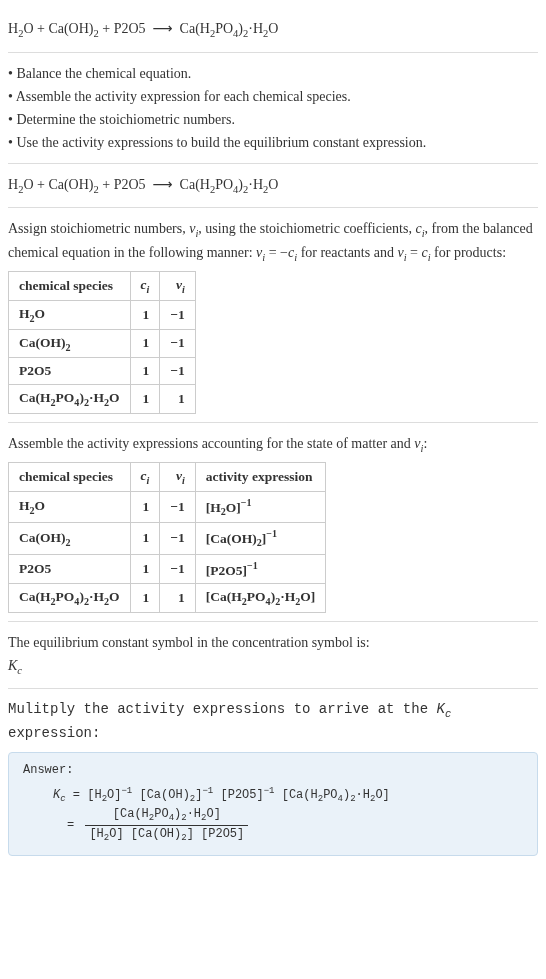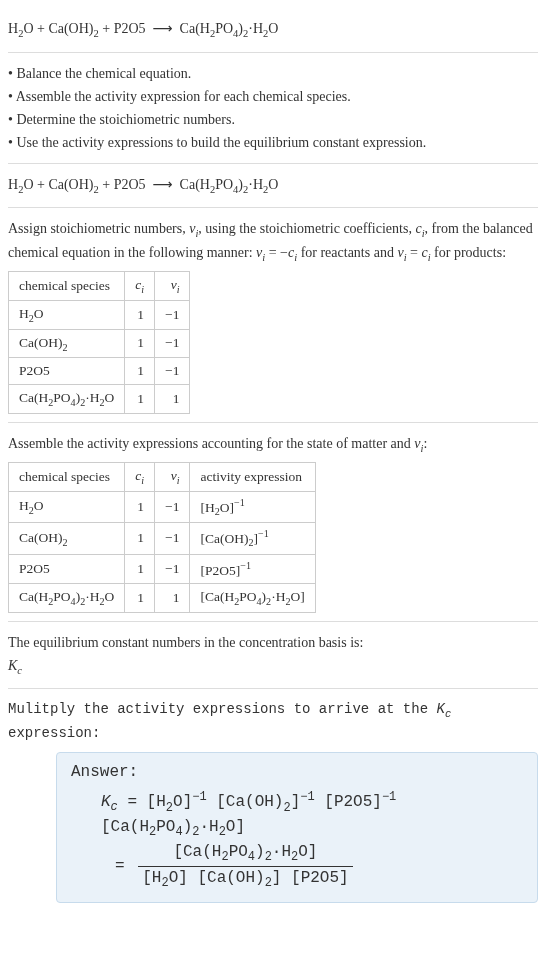--- a/index.html
+++ b/index.html
@@ -20,32 +20,31 @@
   sub { font-size: 0.75em; }
   sup { font-size: 0.75em; }
   table {
     border-collapse: collapse;
     margin-top: 6px;
   }
   th, td {
     border: 1px solid #ccc;
     padding: 5px 10px;
     text-align: left;
-    font-weight: normal;
+    font-weight: bold;
     font-size: 13.5px;
   }
   .center { text-align: right; }
   .answer-box {
     background: #eaf2f9;
     border: 1px solid #c7dbec;
     border-radius: 4px;
     padding: 10px 14px;
     margin-top: 8px;
-    font-size: 16px;
-    margin-left: 48px;
+    font-size: 12px;
   }
   .answer-label { margin-bottom: 8px; }
   .kc-block { margin-left: 30px; line-height: 1.4; }
   .frac {
     display: inline-block;
     vertical-align: middle;
     text-align: center;
   }
   .frac .num {
     display: block;
@@ -141,21 +140,21 @@
       <td>Ca(H<sub>2</sub>PO<sub>4</sub>)<sub>2</sub>·H<sub>2</sub>O</td>
       <td class="center">1</td>
       <td class="center">1</td>
       <td>[Ca(H<sub>2</sub>PO<sub>4</sub>)<sub>2</sub>·H<sub>2</sub>O]</td>
     </tr>
   </tbody>
     </table>
 </div>
 
 <div class="section">
-  <div class="line">The equilibrium constant numbers in the concentration basis is:</div>
+  <div class="line">The equilibrium constant symbol in the concentration symbol is:</div>
   <div class="line"><i>K<sub>c</sub></i></div>
 </div>
 
 <div class="section" style="border-bottom:none;">
   <div class="line">Mulitply the activity expressions to arrive at the <i>K<sub>c</sub></i> expression:</div>
   <div class="answer-box">
     <div class="answer-label">Answer:</div>
     <div class="kc-block">
       <div><i>K<sub>c</sub></i> = [H<sub>2</sub>O]<sup>−1</sup> [Ca(OH)<sub>2</sub>]<sup>−1</sup> [P2O5]<sup>−1</sup> [Ca(H<sub>2</sub>PO<sub>4</sub>)<sub>2</sub>·H<sub>2</sub>O]</div>
       <div>

